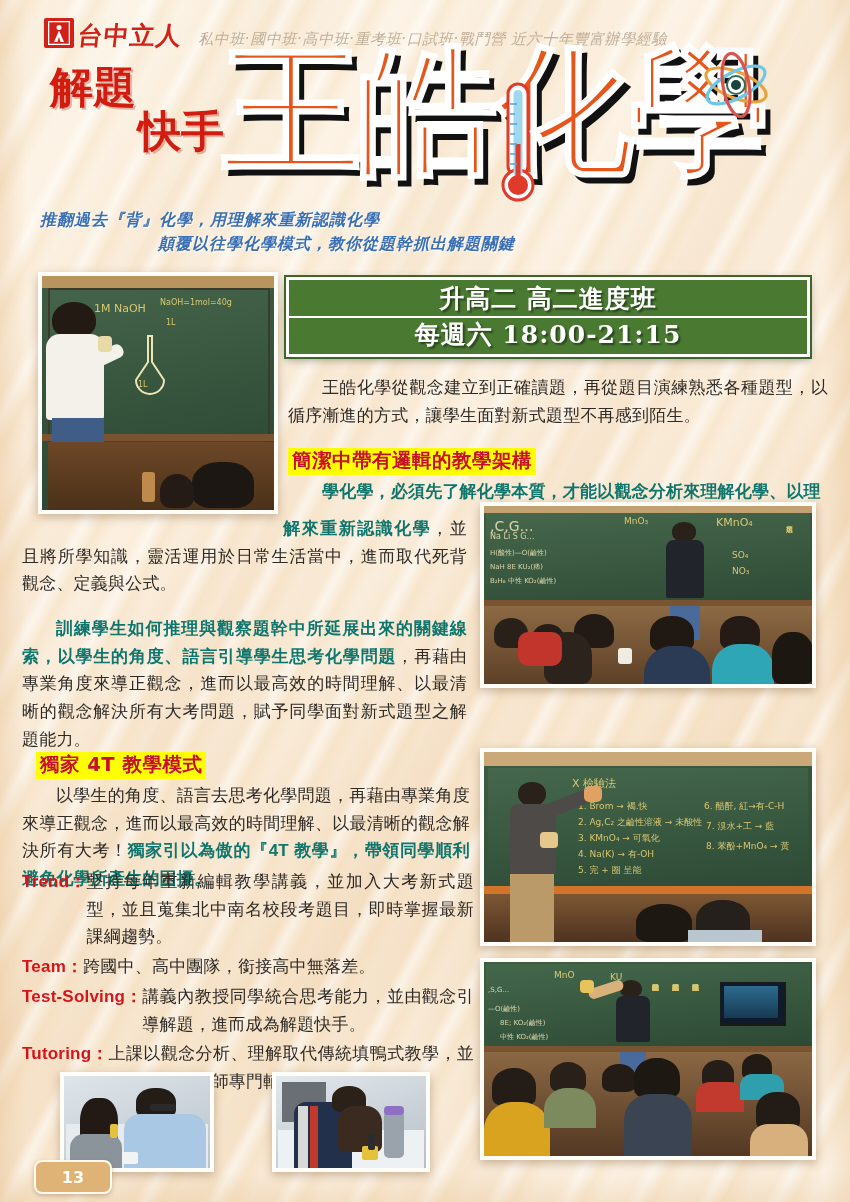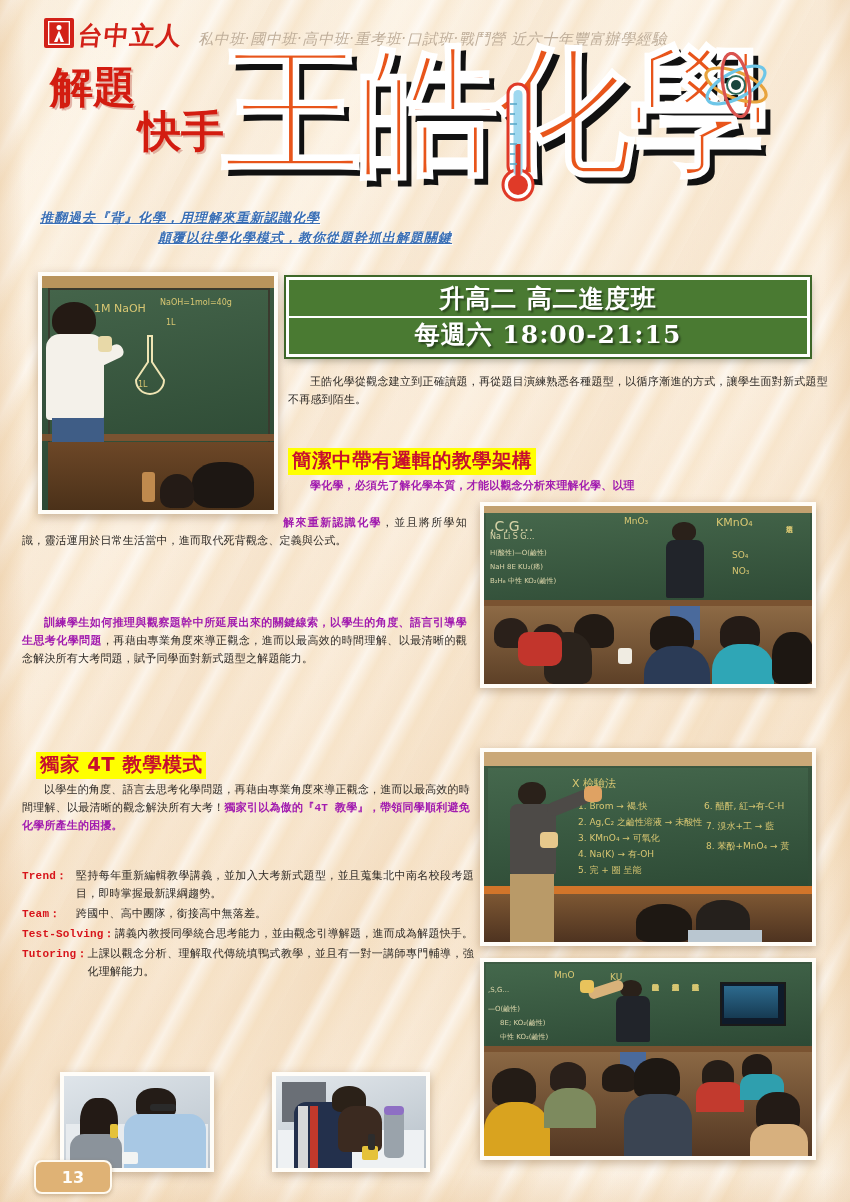--- a/index.html
+++ b/index.html
@@ -74,50 +74,49 @@
       0 0 1px #ffffff;
   }
   
   .thermo{position:absolute;left:496px;top:82px;z-index:4;}
   .atom{position:absolute;left:700px;top:52px;z-index:4;}
 
   
   .slogan{
     position:absolute;left:40px;top:208px;width:790px;
     font-family:"DejaVu Serif","Liberation Serif",serif;
-    color:#3a6fb5;font-weight:700;font-size:13px;line-height:1.5;
+    color:#3a6fb5;font-weight:700;font-size:16px;line-height:1.5;
     font-style:italic;letter-spacing:1px;
     text-shadow:1px 1px 0 rgba(255,255,255,.9);
-    text-decoration:underline;
   }
   .slogan .s2{padding-left:118px;}
 
   
   .photo{
     position:absolute;border:4px solid #fffdf8;
     box-shadow:0 3px 9px rgba(120,85,45,.38);overflow:hidden;background:#2c3a2c;
   }
   .ph-board{background:linear-gradient(170deg,#3f5c44 0%,#33503a 55%,#2b4632 100%);}
   .chalk{position:absolute;color:#f0e6b8;font-family:"DejaVu Sans","Liberation Sans",sans-serif;
          opacity:.85;white-space:nowrap;}
   .chalk.y{color:#f3d97a;}
   .rail{position:absolute;left:0;right:0;height:7px;background:#6d4a2c;}
   .body-sh{position:absolute;border-radius:14px 14px 4px 4px;}
 
   
   .txt{
-    font-family:Liberation Mono, monospace;
-    font-size:11px;line-height:1.63;color:#2e2a26;letter-spacing:.2px;
+    font-family:Liberation Sans, sans-serif;
+    font-size:17px;line-height:1.63;color:#2e2a26;letter-spacing:.2px;
     text-align:justify;
   }
   .hl{
     display:inline-block;background:#ffff00;color:#c8102e;font-weight:700;
     font-size:19.5px;line-height:1.25;padding:1px 4px 2px 4px;letter-spacing:.5px;
   }
-  .red{color:#a21caf;font-weight:700;}
+  .red{color:#0f766e;font-weight:700;}
   .redlbl{color:#d7141a;font-weight:700;}
   .ind{text-indent:2em;}
 
   .p-intro{position:absolute;left:288px;top:374px;width:540px;}
   .sec1-head{position:absolute;left:288px;top:448px;}
   .sec1-a{position:absolute;left:288px;top:478px;width:540px;}
   .sec1-b{position:absolute;left:22px;top:515px;width:445px;}
   .sec2-head{position:absolute;left:36px;top:585px;}
   .sec2-body{position:absolute;left:22px;top:615px;width:445px;}
   .sec3-head{position:absolute;left:36px;top:752px;}

